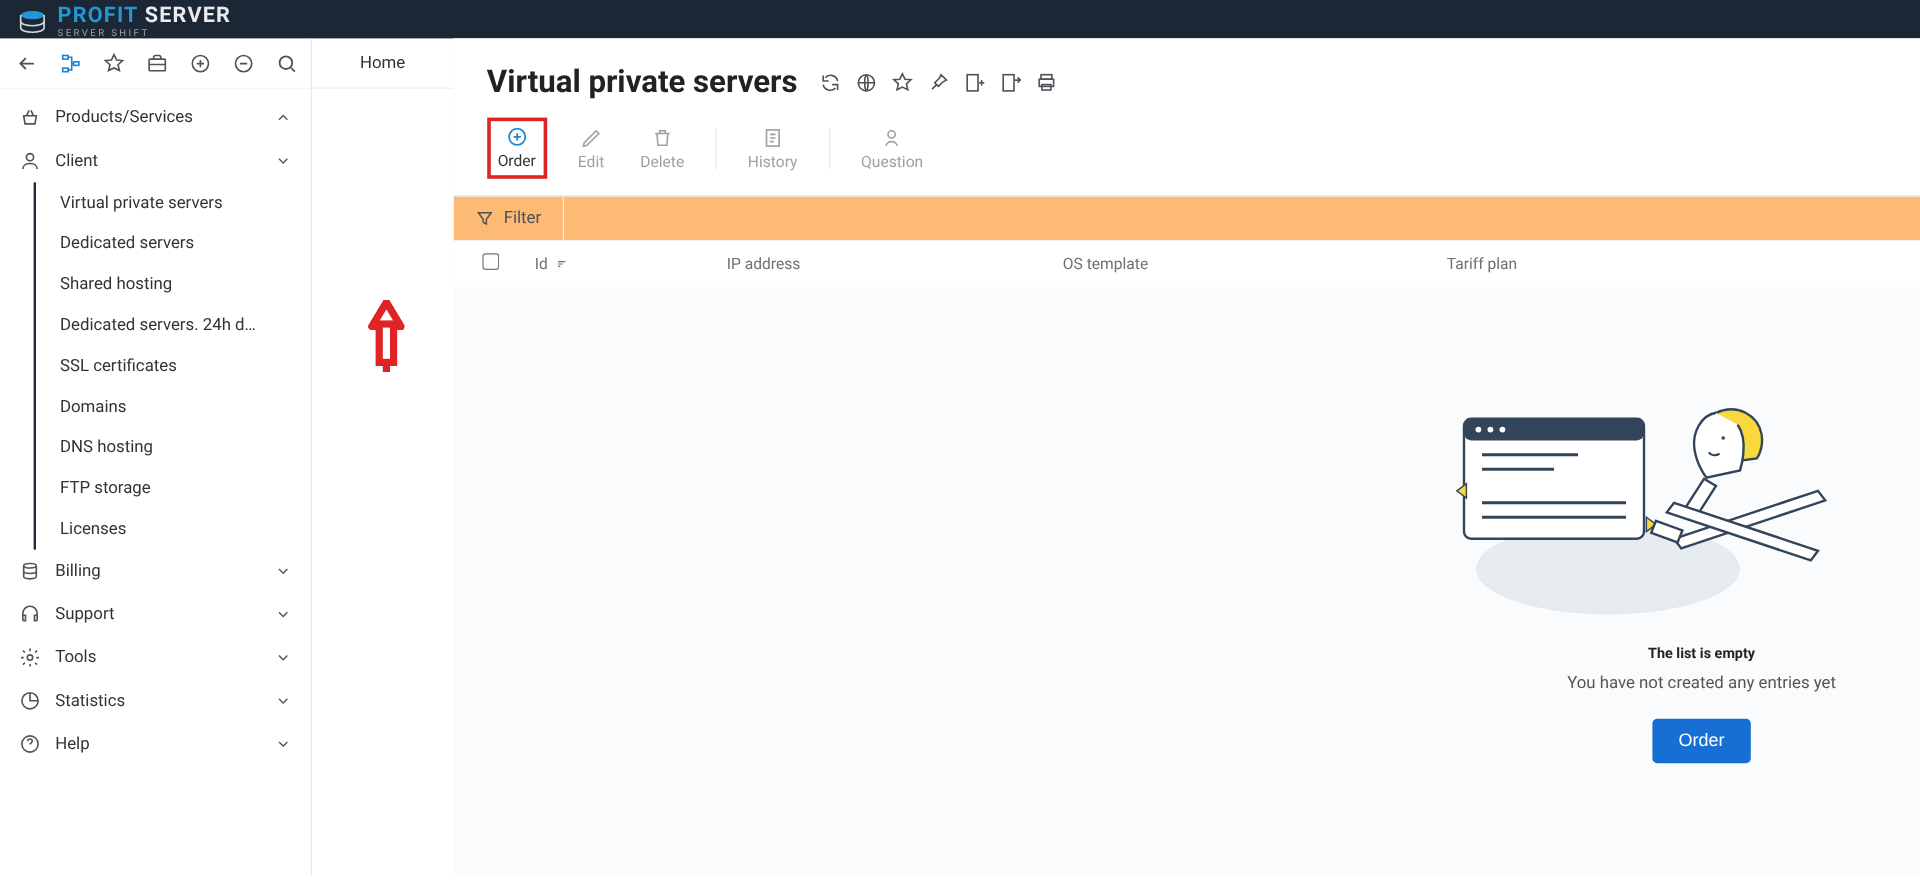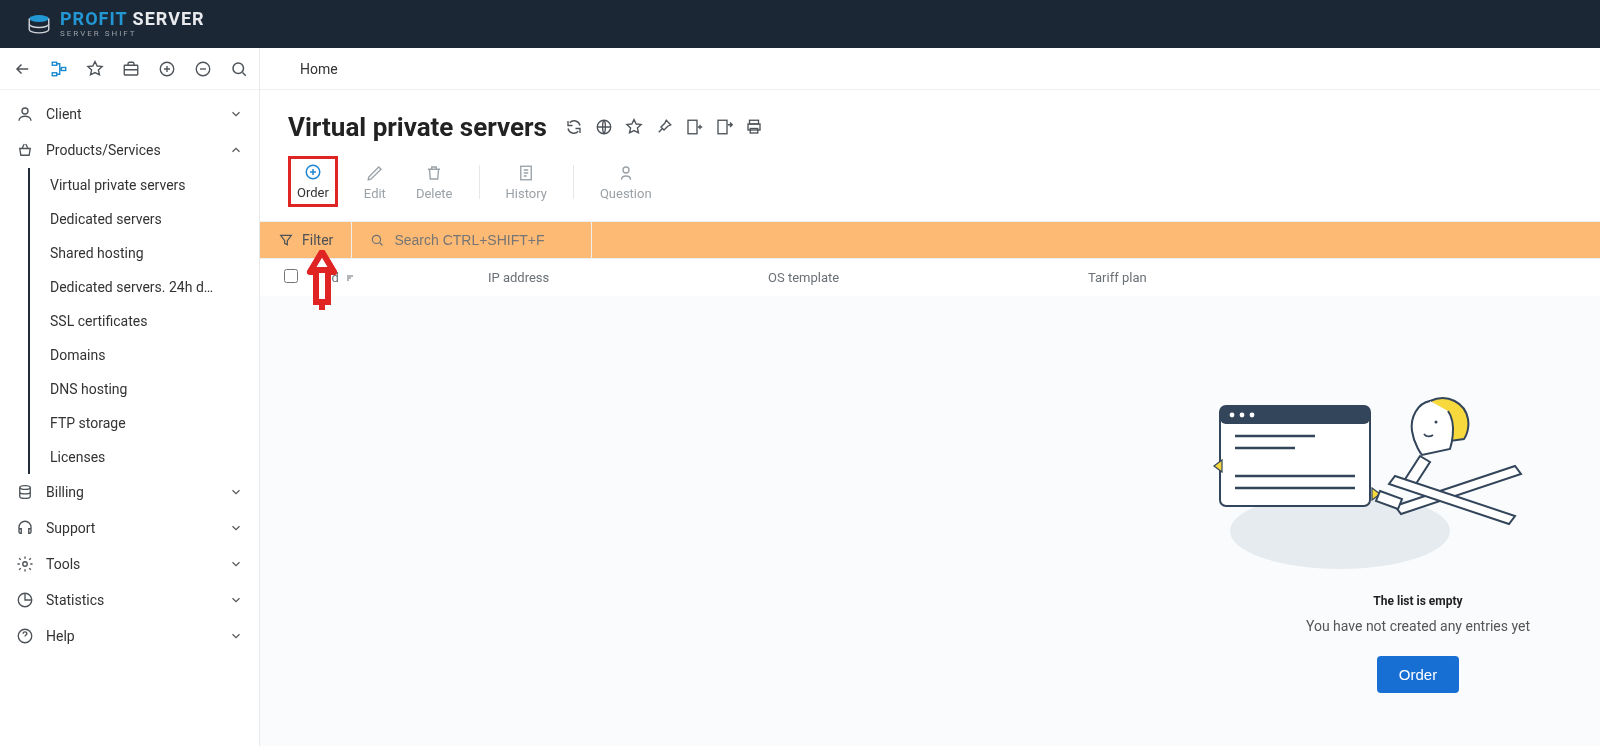--- a/index.html
+++ b/index.html
@@ -1,38 +1,38 @@
 <!DOCTYPE html>
 <html><head>
 <meta charset="utf-8">
 <style>
 * { margin: 0; padding: 0; box-sizing: border-box; }
 body { font-family: -apple-system, BlinkMacSystemFont, "Segoe UI", Roboto, Arial, sans-serif; font-size: 14px; color: #333; background: #fff; overflow: hidden; }
-.header-bar { background: #1b2735; height: 48px; display: flex; align-items: center; padding: 0 26px; }
+.header-bar { background: #1b2735; height: 32px; display: flex; align-items: flex-end; padding: 0 14px; }
 .logo { display: flex; align-items: center; gap: 8px; }
 .logo-icon { width: 26px; height: 26px; }
 .logo-text { display: flex; flex-direction: column; line-height: 1; }
 .logo-main { font-size: 18px; font-weight: 700; letter-spacing: 1px; }
 .logo-main .p1 { color: #2297d4; }
 .logo-main .p2 { color: #e8eaed; }
 .logo-sub { font-size: 8px; color: #9aa0a6; letter-spacing: 2px; margin-top: 2px; }
 .app { display: flex; height: calc(746px - 48px); }
 .leftcol { width: 260px; border-right: 1px solid #e7e9eb; display: flex; flex-direction: column; }
 .toolbar-top { height: 42px; display: flex; align-items: center; padding: 0 14px; gap: 18px; border-bottom: 1px solid #f1f3f5; }
 .toolbar-top .ico { width: 18px; height: 18px; display: flex; align-items: center; justify-content: center; color: #4d5358; cursor: pointer; }
 .ico.blue { color: #1588d1; }
 .nav { padding: 6px 0; overflow-y: auto; }
 .nav-group-header { display: flex; align-items: center; padding: 9px 16px; cursor: pointer; gap: 12px; }
 .nav-group-header .gicon { width: 18px; height: 18px; color: #4d5358; }
 .nav-group-header .glabel { flex: 1; color: #333; }
 .nav-group-header .chev { width: 14px; height: 14px; color: #555; }
 .nav-sub { position: relative; margin-left: 28px; }
 .nav-sub::before { content: ""; position: absolute; left: 0; top: 0; bottom: 0; width: 2px; background: #1f2d3a; }
 .nav-sub-item { padding: 9px 16px 9px 22px; cursor: pointer; color: #333; white-space: nowrap; overflow: hidden; text-overflow: ellipsis; }
-.maincol { flex: 1; display: flex; flex-direction: column; }
+.maincol { flex: 1; display: flex; }
 .tablist { height: 42px; display: flex; align-items: center; padding: 0 40px; border-bottom: 1px solid #eceef0; gap: 24px; }
 .tablist .tab { padding: 10px 0; color: #333; cursor: pointer; display: flex; align-items: center; gap: 8px; }
 .tablist .tab.active { color: #1f87d1; border-bottom: 2px solid #1f87d1; }
 .tablist .tab .closex { color: #1f87d1; font-size: 16px; }
 .content { flex: 1; padding: 0; background: #fafbfc; overflow: hidden; }
 .page-title-row { display: flex; align-items: center; gap: 18px; padding: 22px 28px 8px; background: #fff; }
 .page-title { font-size: 26px; font-weight: 700; color: #222; }
 .title-icons { display: flex; gap: 12px; }
 .title-icons .tico { width: 18px; height: 18px; color: #4d5358; cursor: pointer; }
 .action-bar { display: flex; align-items: flex-end; gap: 22px; padding: 6px 28px 14px; background: #fff; }
@@ -124,42 +124,42 @@
             <circle cx="11" cy="11" r="7"></circle>
             <path d="M21 21l-4.3-4.3"></path>
           </svg>
         </span>
     </div>
 
     <div class="nav">
       <div class="nav-group-header">
         <span class="gicon">
             <svg viewBox="0 0 24 24" width="18" height="18" fill="none" stroke="currentColor" stroke-width="1.8">
+              <path d="M5 10h14l-1.5 9h-11zM8 10l3-6M16 10l-3-6"></path>
+            </svg>
+          </span>
+        <span class="glabel">Products/Services</span>
+        <span class="chev">
+            <svg viewBox="0 0 24 24" width="14" height="14" fill="none" stroke="currentColor" stroke-width="2">
+              <path d="M6 15l6-6 6 6"></path>
+            </svg>
+          </span>
+      </div>
+
+      <div class="nav-group-header">
+        <span class="gicon">
+            <svg viewBox="0 0 24 24" width="18" height="18" fill="none" stroke="currentColor" stroke-width="1.8">
               <circle cx="12" cy="8" r="4"></circle>
               <path d="M4 21c0-4 4-6 8-6s8 2 8 6"></path>
             </svg>
           </span>
         <span class="glabel">Client</span>
         <span class="chev">
             <svg viewBox="0 0 24 24" width="14" height="14" fill="none" stroke="currentColor" stroke-width="2">
               <path d="M6 9l6 6 6-6"></path>
-            </svg>
-          </span>
-      </div>
-
-      <div class="nav-group-header">
-        <span class="gicon">
-            <svg viewBox="0 0 24 24" width="18" height="18" fill="none" stroke="currentColor" stroke-width="1.8">
-              <path d="M5 10h14l-1.5 9h-11zM8 10l3-6M16 10l-3-6"></path>
-            </svg>
-          </span>
-        <span class="glabel">Products/Services</span>
-        <span class="chev">
-            <svg viewBox="0 0 24 24" width="14" height="14" fill="none" stroke="currentColor" stroke-width="2">
-              <path d="M6 15l6-6 6 6"></path>
             </svg>
           </span>
       </div>
       <div class="nav-sub">
         <div class="nav-sub-item">Virtual private servers</div>
         <div class="nav-sub-item">Dedicated servers</div>
         <div class="nav-sub-item">Shared hosting</div>
         <div class="nav-sub-item">Dedicated servers. 24h d…</div>
         <div class="nav-sub-item">SSL certificates</div>
         <div class="nav-sub-item">Domains</div>
@@ -341,27 +341,20 @@
           <span class="alabel">Question</span>
         </div>
       </div>
 
       <div class="filter-search-row">
         <div class="filter-box">
           <svg viewBox="0 0 24 24" width="16" height="16" fill="none" stroke="currentColor" stroke-width="1.8">
               <path d="M4 5h16l-6 8v6l-4-2v-4z"></path>
             </svg>
           <span>Filter</span>
-        </div>
-        <div class="search-box">
-          <svg viewBox="0 0 24 24" width="16" height="16" fill="none" stroke="currentColor" stroke-width="2">
-              <circle cx="11" cy="11" r="7"></circle>
-              <path d="M21 21l-4.3-4.3"></path>
-            </svg>
-          <input type="text" placeholder="Search CTRL+SHIFT+F" style="">
         </div>
       </div>
 
       <div class="table-header">
         <div class="th-chk">
           <input type="checkbox" style="width: 14px; height: 14px;">
         </div>
         <div class="th-id">
           <span>Id</span>
           <svg viewBox="0 0 24 24" width="12" height="12" fill="none" stroke="currentColor" stroke-width="2">

